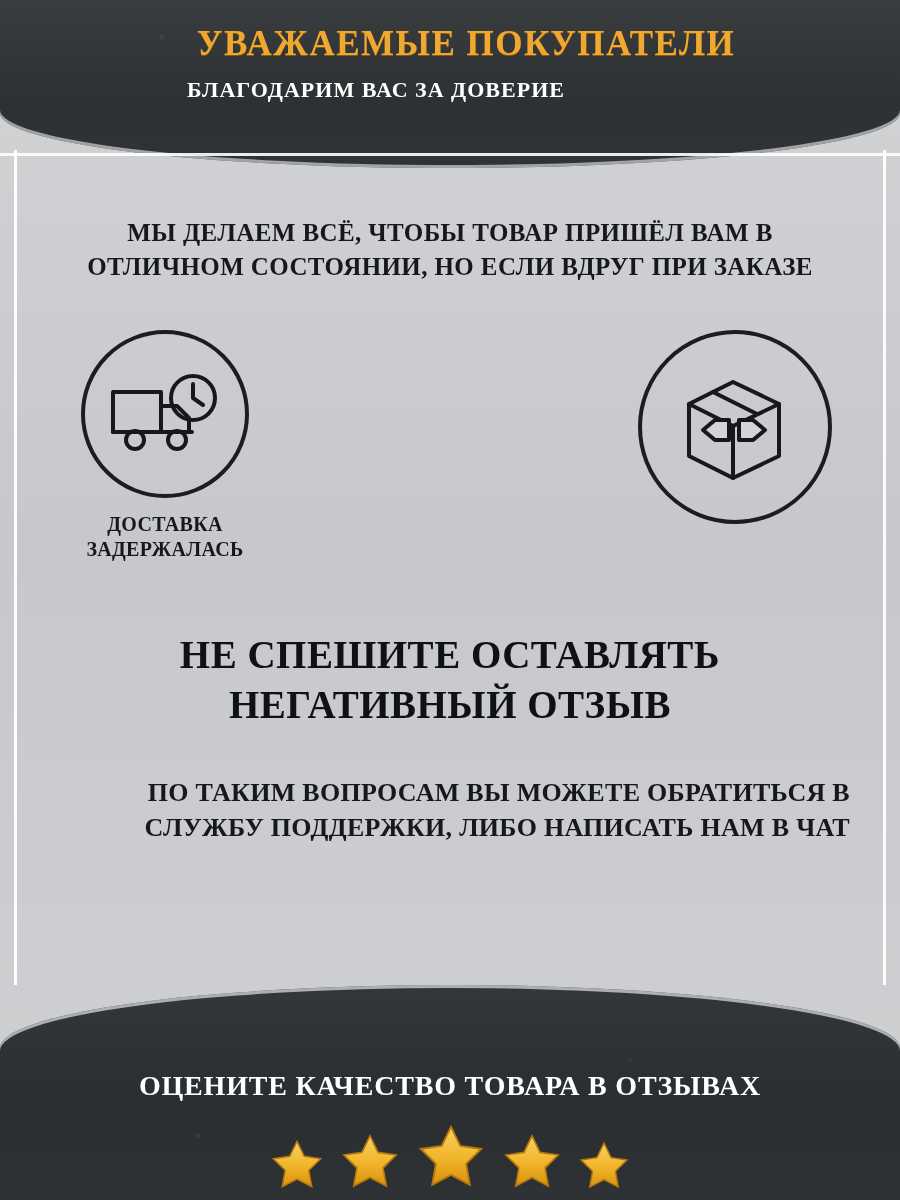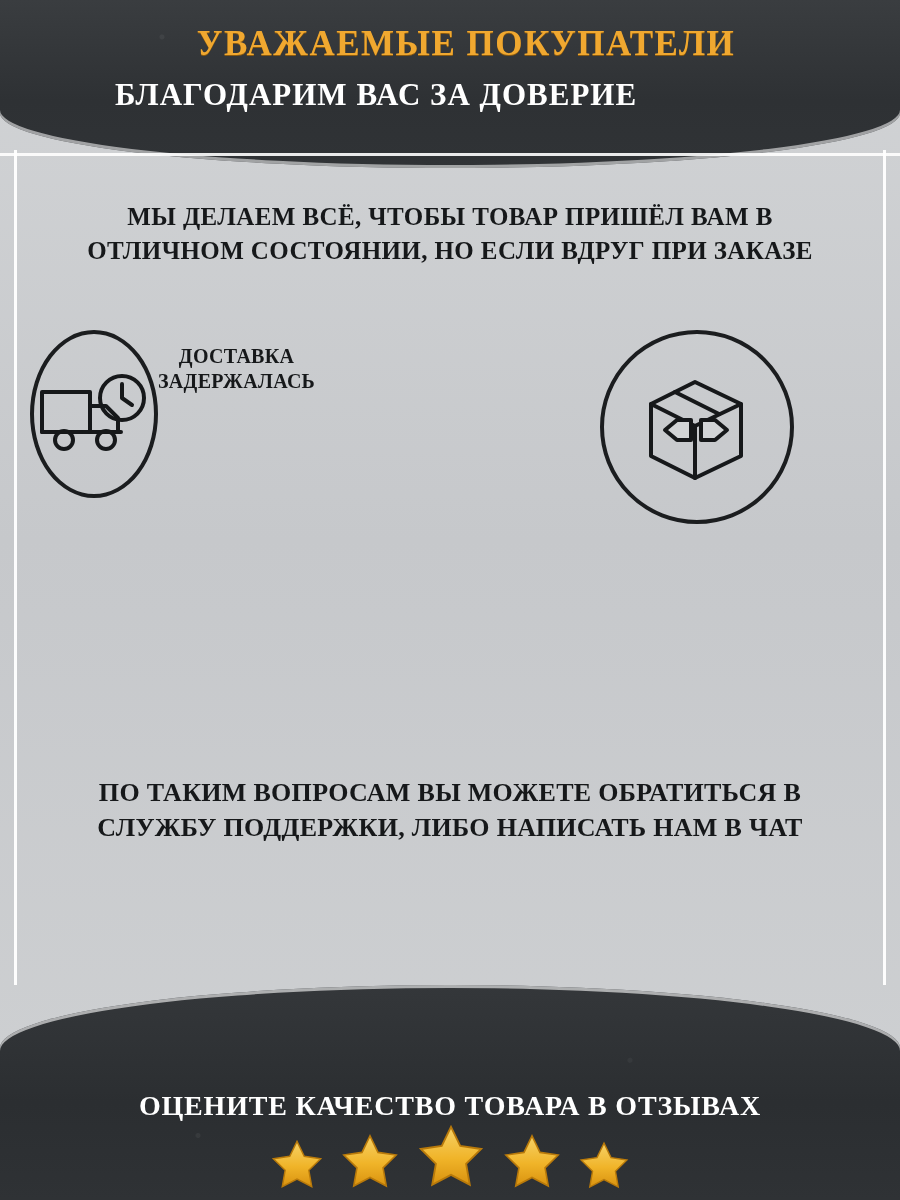--- a/index.html
+++ b/index.html
@@ -65,21 +65,21 @@
     text-shadow: 0 1px 0 #8a5a10;
     padding-left: 16px;
   }
   .subheadline {
     position: absolute;
     top: 76px;
     left: 0;
     width: 752px;
     text-align: center;
     color: #ffffff;
-    font-size: 31px;
+    font-size: 22px;
     font-weight: bold;
     line-height: 1.25;
     letter-spacing: 1px;
     text-transform: uppercase;
   }
 
   
   .rail {
     position: absolute;
     top: 150px;
@@ -87,21 +87,21 @@
     width: 3px;
     background: #ffffff;
     opacity: 0.95;
   }
   .rail.left { left: 14px; }
   .rail.right { right: 14px; }
 
   
   .intro {
     position: absolute;
-    top: 200px;
+    top: 216px;
     left: 60px;
     width: 780px;
     text-align: center;
     color: #16181a;
     font-size: 25px;
     font-weight: bold;
     line-height: 1.36;
     text-transform: uppercase;
     letter-spacing: 0.4px;
   }
@@ -112,22 +112,22 @@
     top: 330px;
     left: 30px;
     width: 840px;
     display: flex;
     justify-content: space-between;
     align-items: flex-start;
   }
   .icon-cell {
     width: 270px;
     display: flex;
-    flex-direction: row;
-    align-items: flex-start;
+    flex-direction: column;
+    align-items: center;
   }
   .icon-circle {
     width: 160px;
     height: 160px;
     border: 4px solid #1b1d1f;
     border-radius: 50%;
     display: flex;
     align-items: center;
     justify-content: center;
     background: transparent;
@@ -160,21 +160,21 @@
     line-height: 1.28;
     text-transform: uppercase;
     letter-spacing: 0.5px;
   }
 
   .support {
     position: absolute;
     top: 775px;
     left: 50px;
     width: 800px;
-    text-align: center;
+    text-align: right;
     color: #16181a;
     font-size: 26px;
     font-weight: bold;
     line-height: 1.35;
     text-transform: uppercase;
     letter-spacing: 0.3px;
   }
 
   
   .bottom-band {
@@ -185,21 +185,21 @@
     height: 215px;
     background:
       radial-gradient(circle at 22% 70%, rgba(255,255,255,0.05) 0 2px, transparent 3px),
       radial-gradient(circle at 70% 35%, rgba(255,255,255,0.04) 0 2px, transparent 3px),
       linear-gradient(180deg, #34373a 0%, #2b2e31 55%, #2f3235 100%);
     border-radius: 58% 58% 0 0 / 34% 34% 0 0;
     box-shadow: inset 0 3px 0 rgba(255,255,255,0.6);
   }
   .bottom-title {
     position: absolute;
-    bottom: 76px;
+    bottom: 96px;
     left: 0;
     width: 900px;
     text-align: center;
     color: #ffffff;
     font-size: 28px;
     font-weight: bold;
     line-height: 1.3;
     text-transform: uppercase;
     letter-spacing: 0.8px;
   }
@@ -257,20 +257,21 @@
           <path d="M44 24 L88 46"></path>
           <path d="M46 52 h14 v20 h-14 l-12 -10 z" fill="#d2d4d6"></path>
           <path d="M84 52 h-14 v20 h14 l12 -10 z" fill="#d2d4d6"></path>
         </svg>
       </div>
     </div>
 
 
   </div>
 
+  <div class="statement">НЕ СПЕШИТЕ ОСТАВЛЯТЬ НЕГАТИВНЫЙ ОТЗЫВ</div>
   <div class="support">ПО ТАКИМ ВОПРОСАМ ВЫ МОЖЕТЕ ОБРАТИТЬСЯ В СЛУЖБУ ПОДДЕРЖКИ, ЛИБО НАПИСАТЬ НАМ В ЧАТ</div>
 
   <div class="bottom-band"></div>
   <div class="bottom-title">ОЦЕНИТЕ КАЧЕСТВО ТОВАРА В ОТЗЫВАХ</div>
 
   <div class="stars">
     <svg class="star" width="60" height="58" viewBox="0 0 24 24" aria-hidden="true">
       <defs>
         <linearGradient id="g1" x1="0" y1="0" x2="0" y2="1">
           <stop offset="0%" stop-color="#f7d267"></stop>

